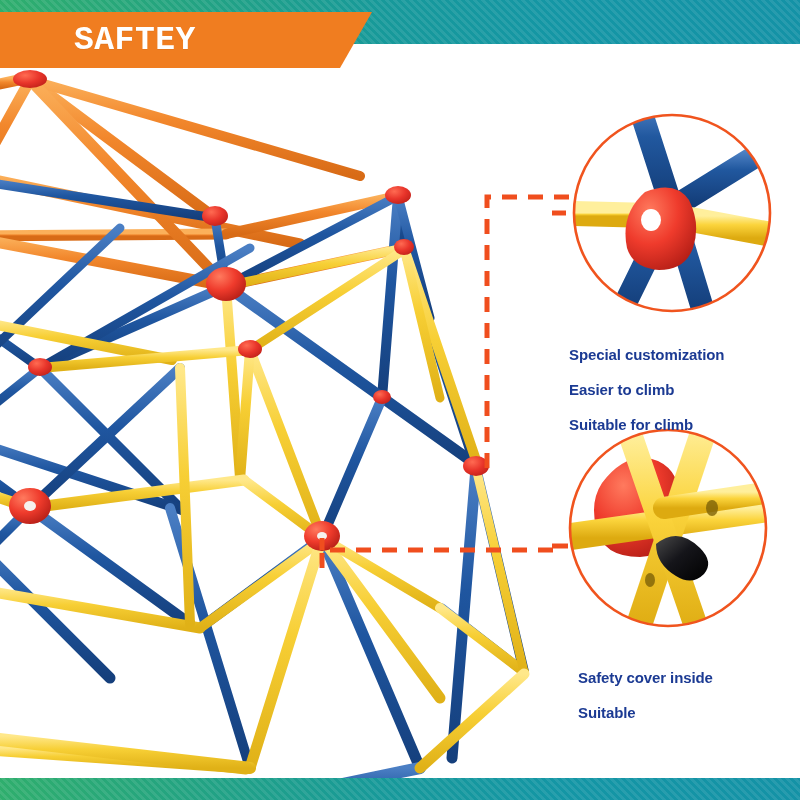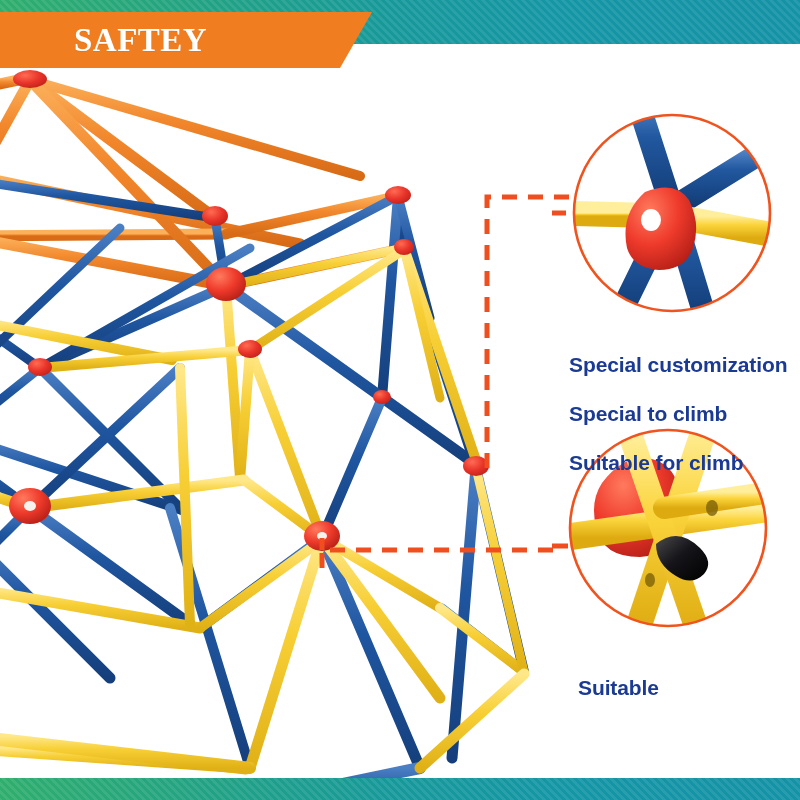--- a/index.html
+++ b/index.html
@@ -21,33 +21,33 @@
 
   
   #banner{
     position:absolute;left:0;top:12px;width:372px;height:56px;
     background:#f07d20;
     clip-path:polygon(0 0, 372px 0, 340px 56px, 0 56px);
     display:flex;align-items:center;
   }
   #banner-title{
     color:#ffffff;font-size:33px;font-weight:bold;letter-spacing:.5px;
-    margin-left:74px;line-height:1;font-family:Liberation Serif, serif;
+    margin-left:74px;line-height:1;font-family:Liberation Mono, monospace;
     text-shadow:0 1px 0 rgba(0,0,0,.05);
   }
 
   
   #photo{position:absolute;left:0;top:68px;width:800px;height:710px;}
   #photo svg{display:block;}
 
   
   .caption{
     position:absolute;color:#1b3a93;font-weight:bold;
     font-family:"Liberation Sans",sans-serif;
-    font-size:21px;line-height:1.17;letter-spacing:-.1px;white-space:pre-line;
+    font-size:15px;line-height:1.17;letter-spacing:-.1px;white-space:pre-line;
   }
   #caption-1{left:569px;top:328px;}
   #caption-2{left:578px;top:651px;}
   .caption span{display:block;}
 </style>
 </head>
 <body>
 
 <div id="stage">
 
@@ -260,21 +260,22 @@
 
   <div class="band" id="band-top"></div>
   <div class="band" id="band-bottom"></div>
 
   <div id="banner">
     <div id="banner-title">SAFTEY</div>
   </div>
 
   <div class="caption" id="caption-1">
     <span>Special customization</span>
-    <span>Special to climb</span>
+    <span>Easier to climb</span>
     <span>Suitable for climb</span>
   </div>
 
   <div class="caption" id="caption-2">
+    <span>Safety cover inside</span>
     <span>Suitable</span>
   </div>
 
 </div>
 
 </body></html>

